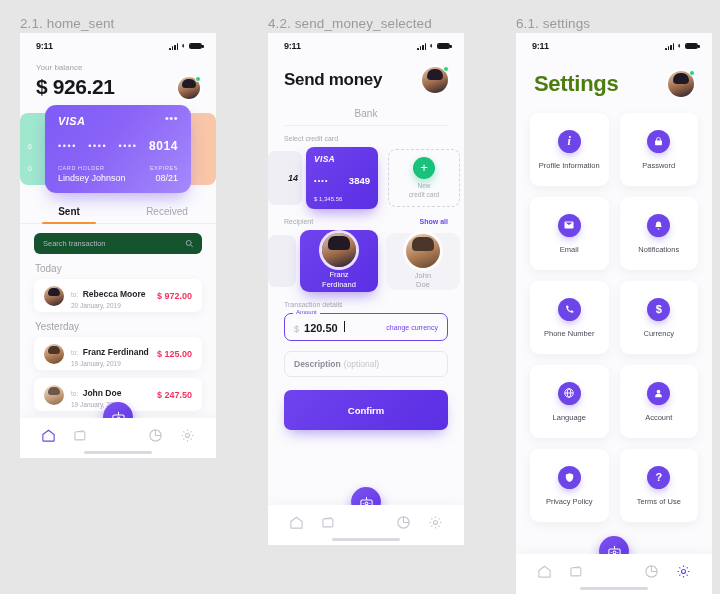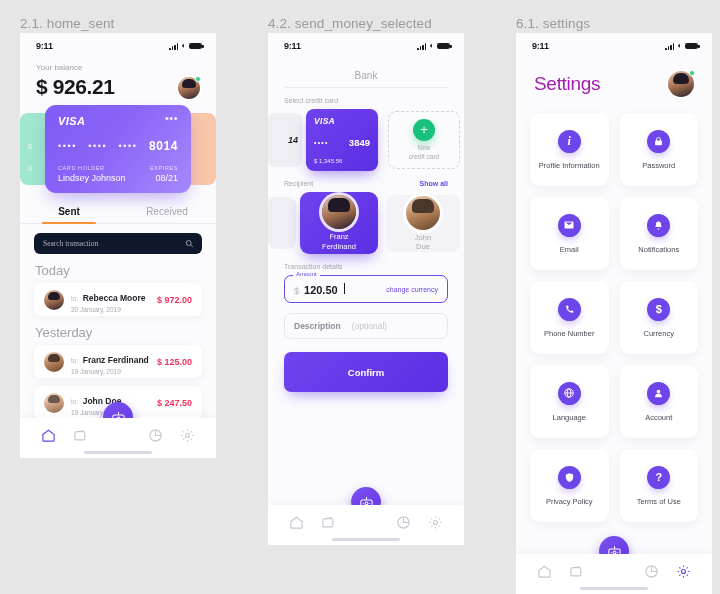--- a/index.html
+++ b/index.html
@@ -112,30 +112,30 @@
     flex: 1; text-align: center; padding: 7px 0 6px; font-size: 10px;
     color: #a6a6b0; position: relative;
   }
   .tab.active { color: #17171c; font-weight: bold; }
   .tab.active::after {
     content: ""; position: absolute; left: 22%; right: 22%; bottom: -1px;
     height: 2px; background: #f79234; border-radius: 2px;
   }
 
   .search {
-    margin: 9px 14px 0; height: 21px; background: #0f172a; border-radius: 6px;
-    display: flex; align-items: center; padding: 0 9px; justify-content: space-between; font-family: Liberation Serif, serif;
+    margin: 9px 14px 0; height: 21px; background: #14532d; border-radius: 6px;
+    display: flex; align-items: center; padding: 0 9px; justify-content: space-between;
   }
   .search input {
     border: 0; background: transparent; outline: none; font-size: 7.5px;
     color: #a9a9b4; font-family: inherit; width: 100%;
   }
   .search input::placeholder { color: #b2b2bc; }
 
-  .sec-label { font-size: 13px; color: #a2a2ac; margin: 9px 0 5px 15px; }
+  .sec-label { font-size: 10px; color: #a2a2ac; margin: 9px 0 5px 15px; }
   .txn {
     margin: 0 14px 8px; background: #fff; border-radius: 7px; height: 33px;
     display: flex; align-items: center; padding: 0 10px;
     box-shadow: 0 2px 8px rgba(90,90,130,.07);
   }
   .txn-info { margin-left: 7px; flex: 1; }
   .txn-to { font-size: 6.5px; color: #b6b6c0; }
   .txn-name { font-size: 8.5px; font-weight: bold; color: #24242c; }
   .txn-date { font-size: 6.5px; color: #a8a8b4; margin-top: 1px; }
   .txn-amt { font-size: 9px; font-weight: bold; color: #f5305e; }
@@ -231,33 +231,33 @@
   .amount-cur { font-size: 9px; color: #b6b6c0; }
   .amount-val { font-size: 11px; color: #17171c; font-weight: bold; }
   .caret { display:inline-block; width:1px; height:11px; background:#17171c; margin-left:1px; vertical-align:-1px;}
   .change-cur { font-size: 7px; color: #6d45e8; }
 
   .desc-box {
     margin: 10px 16px 0; border: 1px solid #e6e6ee; border-radius: 7px; height: 26px;
     display: flex; align-items: center; padding: 0 9px;
   }
   .desc-box .d1 { font-size: 8.5px; color: #8e8e9a; font-weight: bold; }
-  .desc-box .d2 { font-size: 8.5px; color: #c3c3cd; margin-left: 11px; }
+  .desc-box .d2 { font-size: 8.5px; color: #c3c3cd; margin-left: 3px; }
 
   .confirm-btn {
     margin: 13px 16px 0; height: 40px; border-radius: 7px;
     background: linear-gradient(135deg,#6f43ee,#5b2fe3);
     color: #fff; font-size: 9.5px; font-weight: bold;
     display: flex; align-items: center; justify-content: center;
     box-shadow: 0 7px 14px -5px rgba(99,52,230,.5);
   }
 
   
   .s3-title-row { display: flex; align-items: center; justify-content: space-between; padding: 16px 18px 0; }
-  .s3-title { font-size: 19px; font-weight: normal; color: #a21caf; letter-spacing: -0.3px;}
+  .s3-title { font-size: 22px; font-weight: bold; color: #4d7c0f; letter-spacing: -0.3px;}
   .grid {
     display: grid; grid-template-columns: 1fr 1fr; gap: 11px;
     padding: 16px 14px 0;
   }
   .tile {
     background: #fff; border-radius: 9px; height: 73px;
     display: flex; flex-direction: column; align-items: center; justify-content: center;
     gap: 8px; box-shadow: 0 3px 10px rgba(90,90,130,.07);
   }
   .tile-ico {
@@ -428,20 +428,26 @@
             <i></i>
             <i></i>
             <i></i>
             <i></i>
           </span>
         <span class="wifi">◐</span>
         <span class="batt"></span>
       </div>
     </div>
 
+    <div class="s2-title-row">
+      <div class="s2-title">Send money</div>
+      <div class="avatar lg">
+          <span class="dot"></span>
+        </div>
+    </div>
 
     <div class="tabs" style="margin:8px 16px 0;">
       <div class="tab">Bank</div>
     </div>
 
     <div class="small-label">Select credit card</div>
 
     <div class="cc-row">
       <div class="cc-ghost">14</div>
       <div class="cc-sel">

